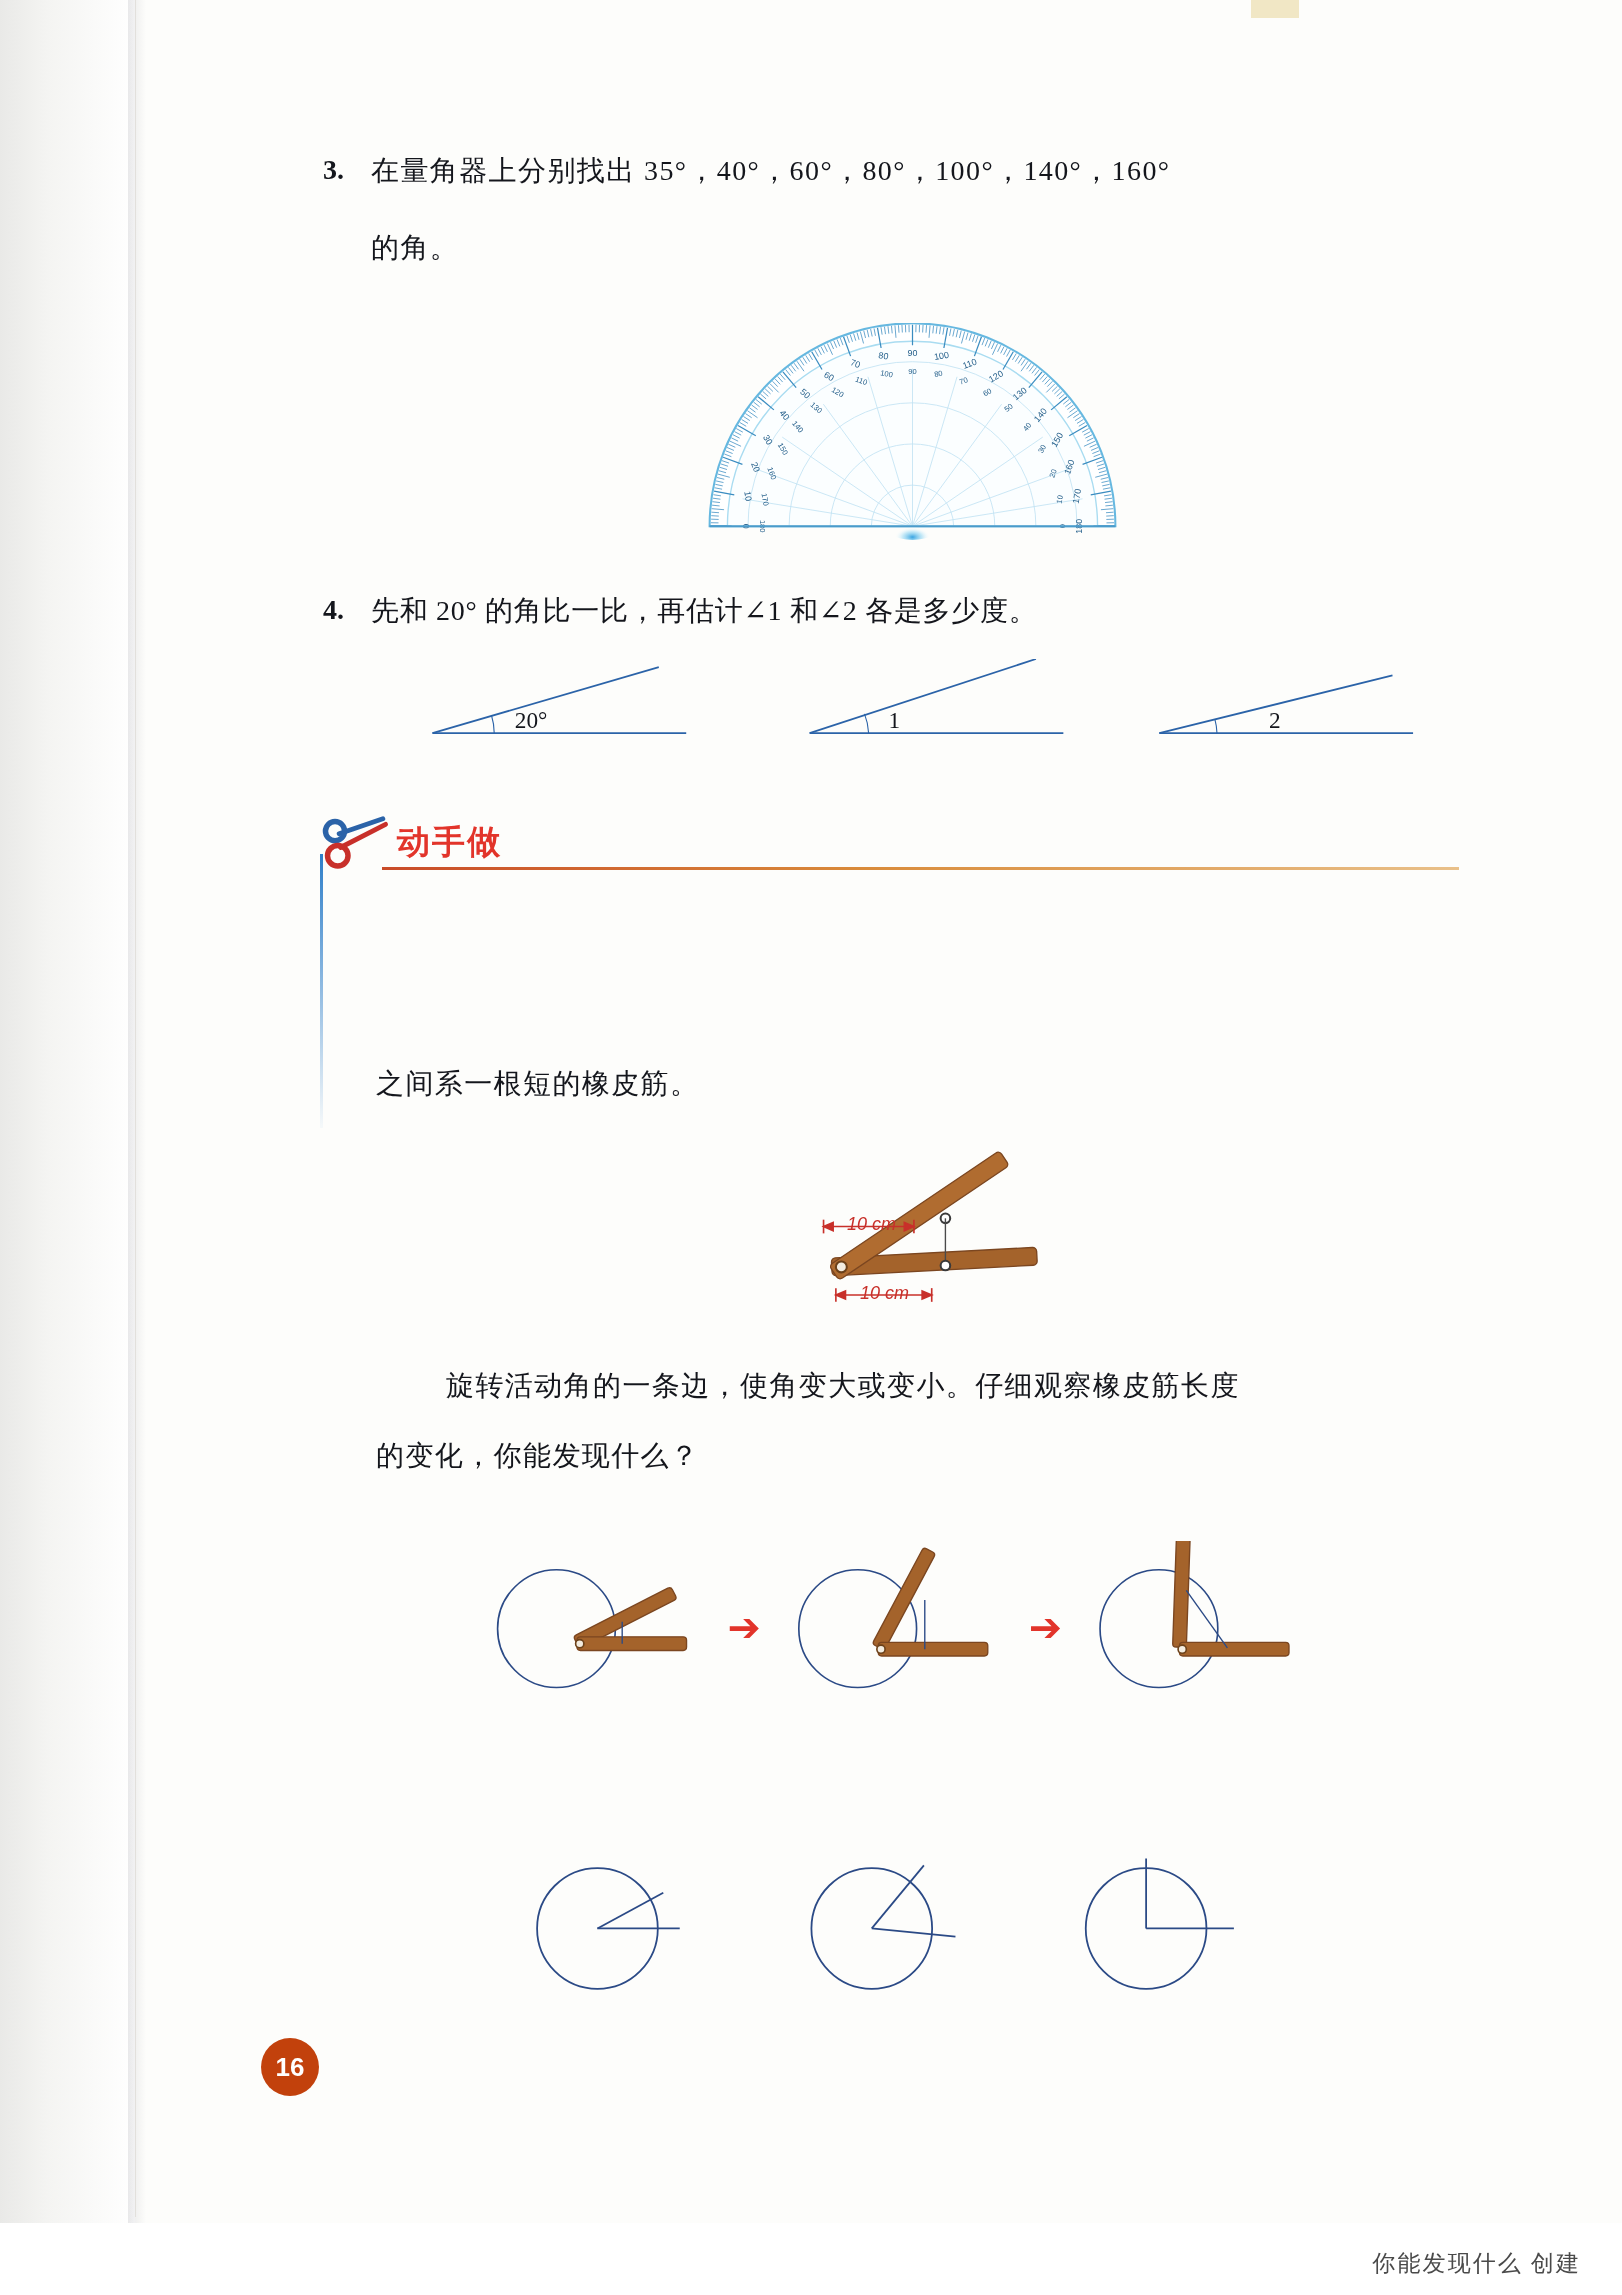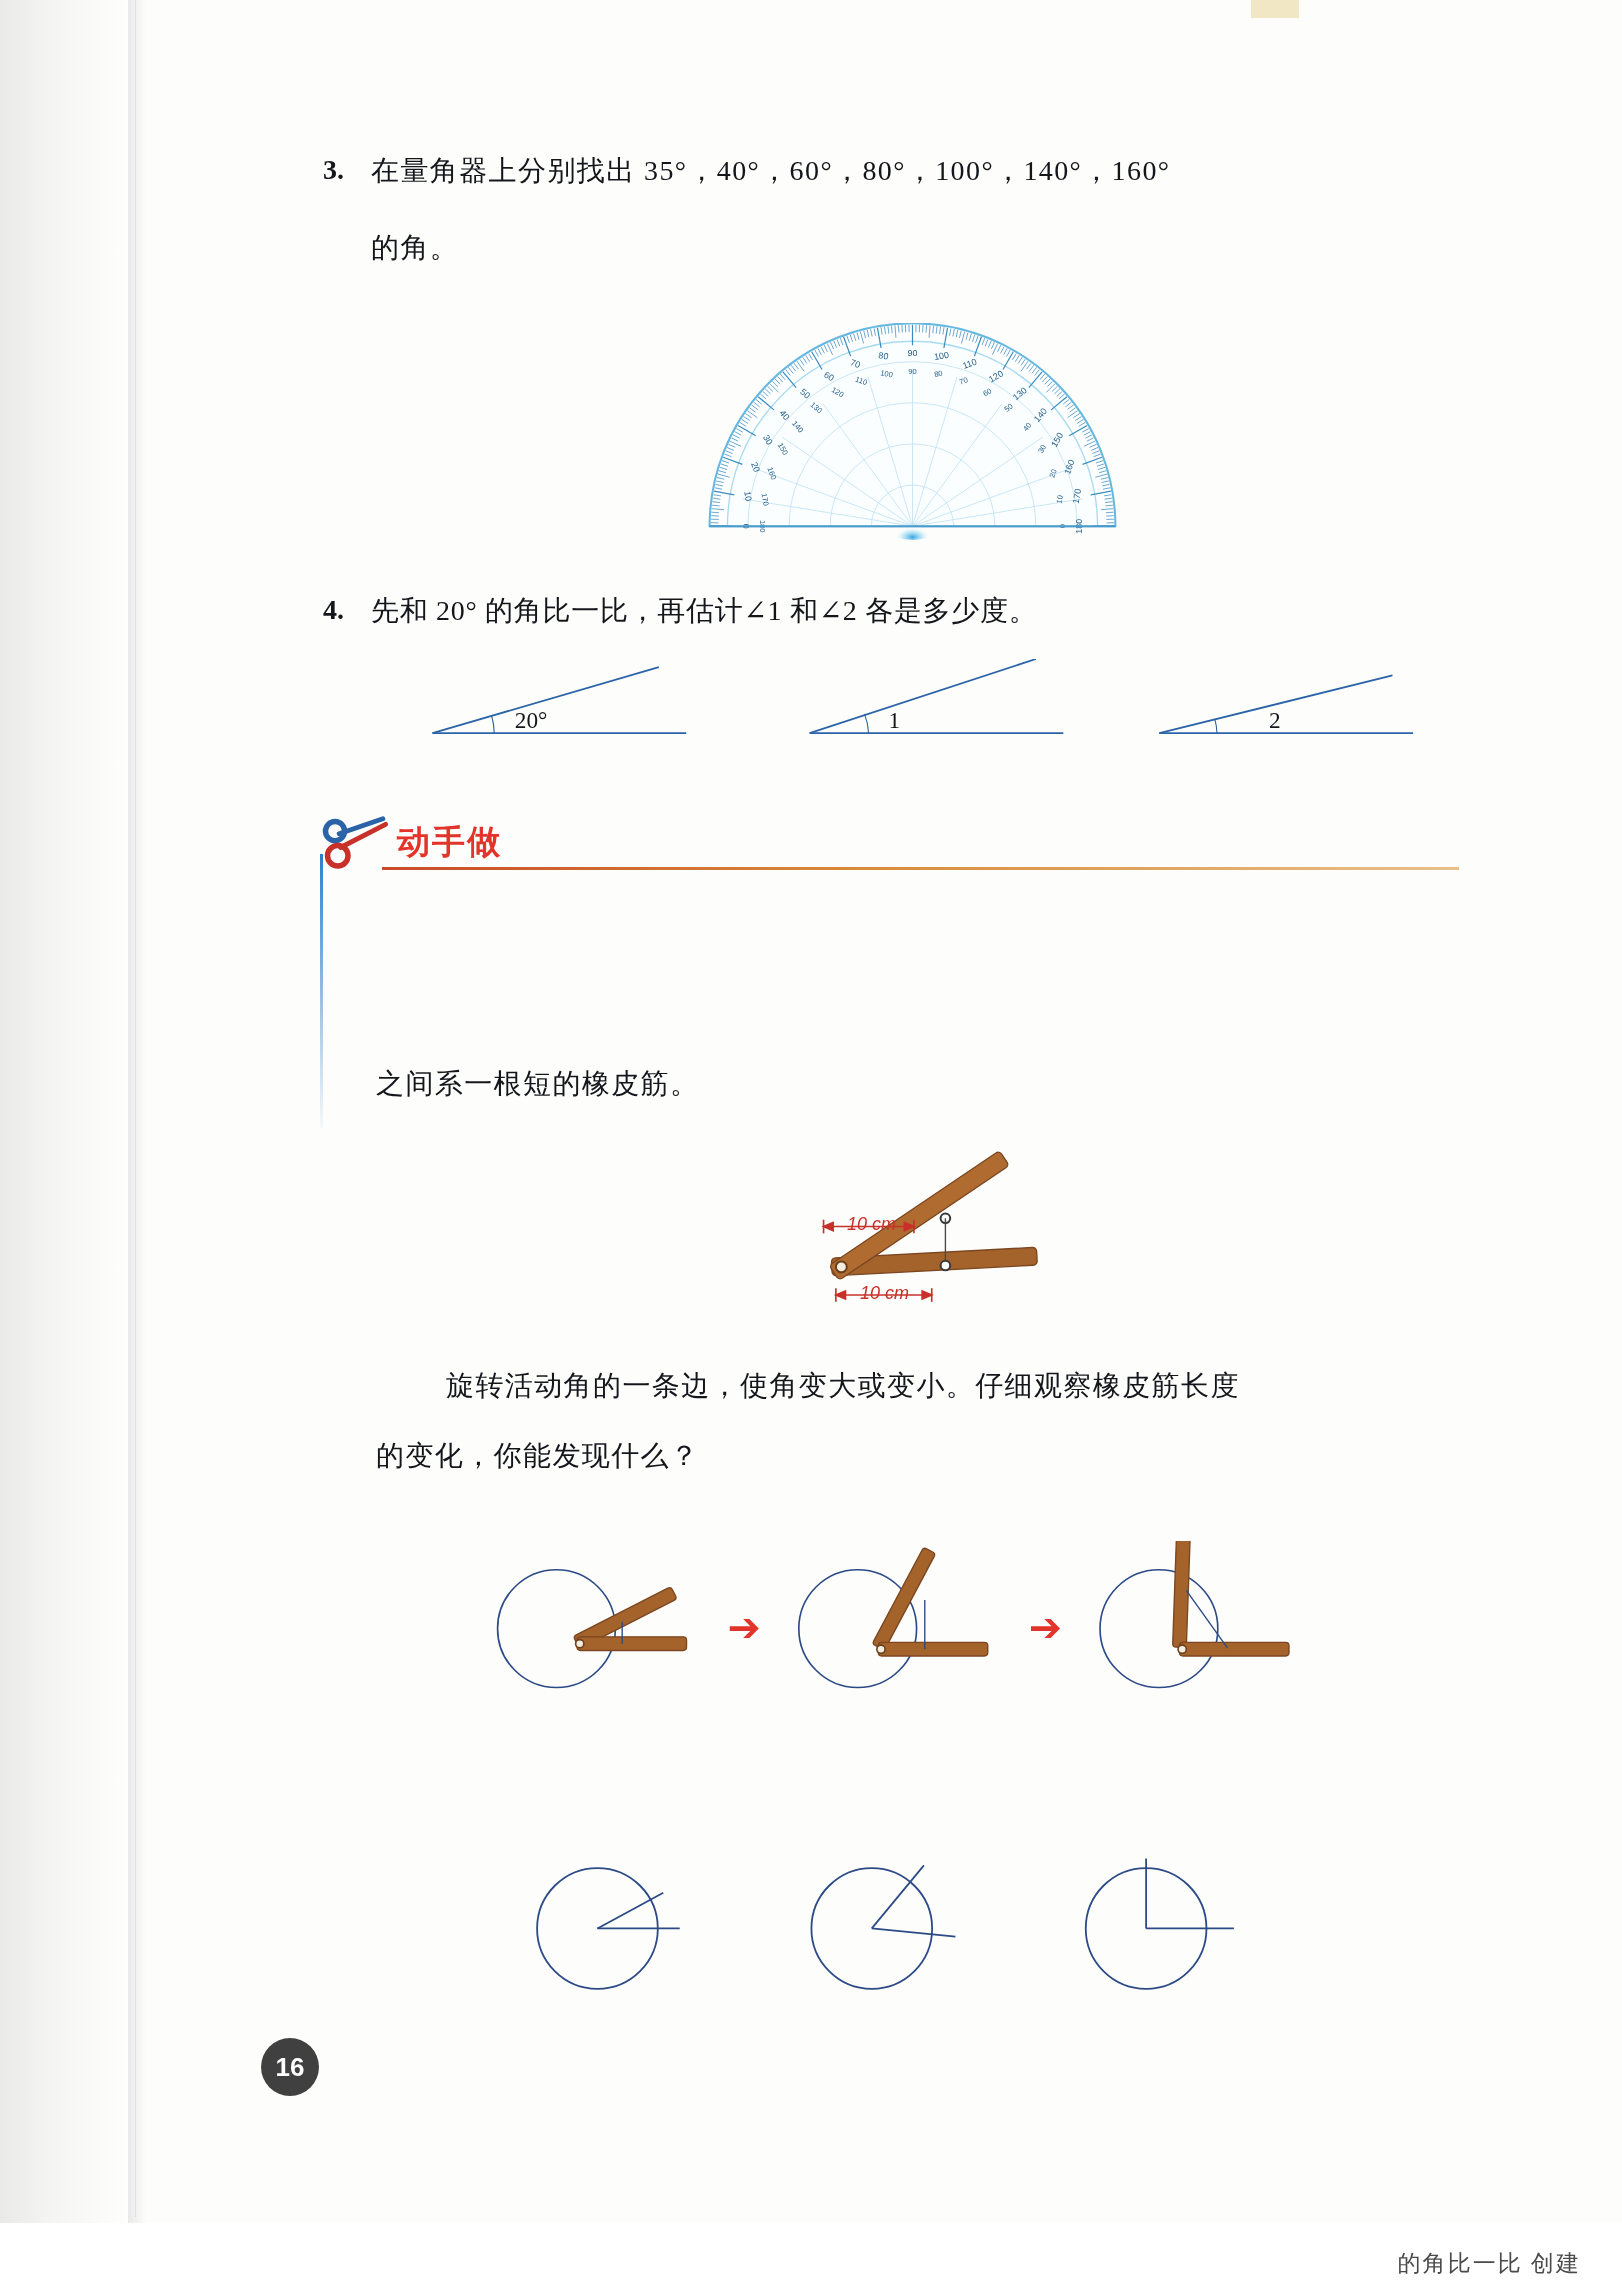--- a/index.html
+++ b/index.html
@@ -163,21 +163,21 @@
     width: 906px;
     height: 178px;
   }
 
   
   .page-number {
     position: absolute;
     left: 261px; top: 2038px;
     width: 58px; height: 58px;
     border-radius: 50%;
-    background: #404040;
+    background: #c2410c;
     color: #ffffff;
     font-size: 26px;
     font-weight: bold;
     display: flex;
     align-items: center;
     justify-content: center;
     font-family: "Liberation Sans", sans-serif;
   }
 
   .watermark {
@@ -609,16 +609,16 @@
       </g>
       <g stroke="#2b4a86" stroke-width="2.6" fill="none" transform="translate(800,0)">
         <circle cx="110" cy="130" r="88"></circle>
         <line x1="110" y1="130" x2="238" y2="130"></line>
         <line x1="110" y1="130" x2="110" y2="28"></line>
       </g>
     </svg>
   </div>
 
   <div class="page-number">16</div>
-  <div class="watermark">的角比一比  创建</div>
+  <div class="watermark">你能发现什么  创建</div>
 
 </div>
 
 
 </body></html>

